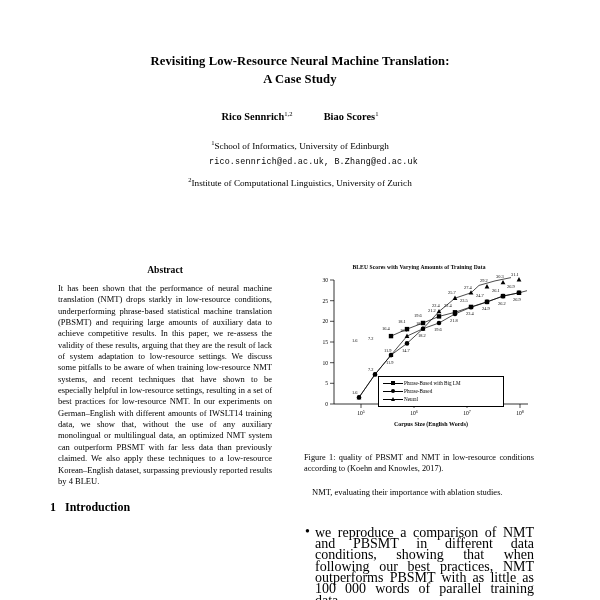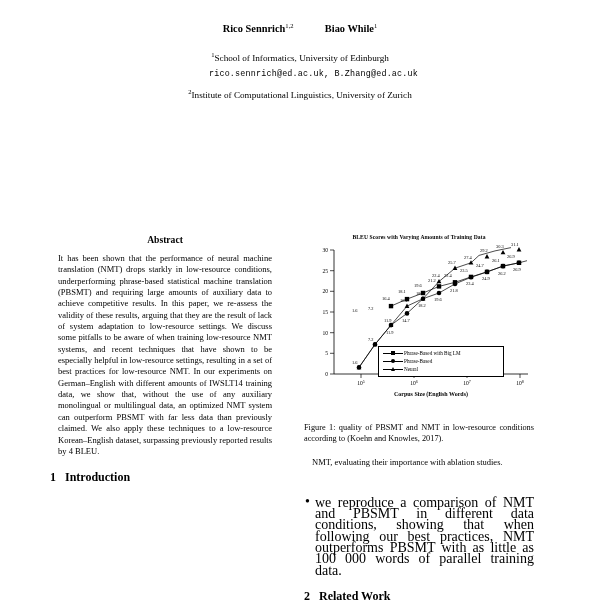--- a/index.html
+++ b/index.html
@@ -200,25 +200,29 @@
     border-right: 2.4px solid transparent;
     border-bottom: 4.2px solid #000;
     top: 1.8px; left: 9px;
   }
 </style>
 </head>
 <body>
 
 <div class="page">
 
+  <div class="title-block">
+    <div class="title">Revisiting Low-Resource Neural Machine Translation:</div>
+    <div class="title">A Case Study</div>
+  </div>
 
   <div class="authors">
     <span><span>Rico Sennrich</span><sup>1,2</sup></span>
     <span class="author-sep"></span>
-    <span><span>Biao While</span><sup>1</sup></span>
+    <span><span>Biao Scores</span><sup>1</sup></span>
   </div>
 
   <div class="affil">
     <sup>1</sup><span>School of Informatics, University of Edinburgh</span>
   </div>
   <div class="emails">rico.sennrich@ed.ac.uk, B.Zhang@ed.ac.uk</div>
   <div class="affil2">
     <sup>2</sup><span>Institute of Computational Linguistics, University of Zurich</span>
   </div>
 

